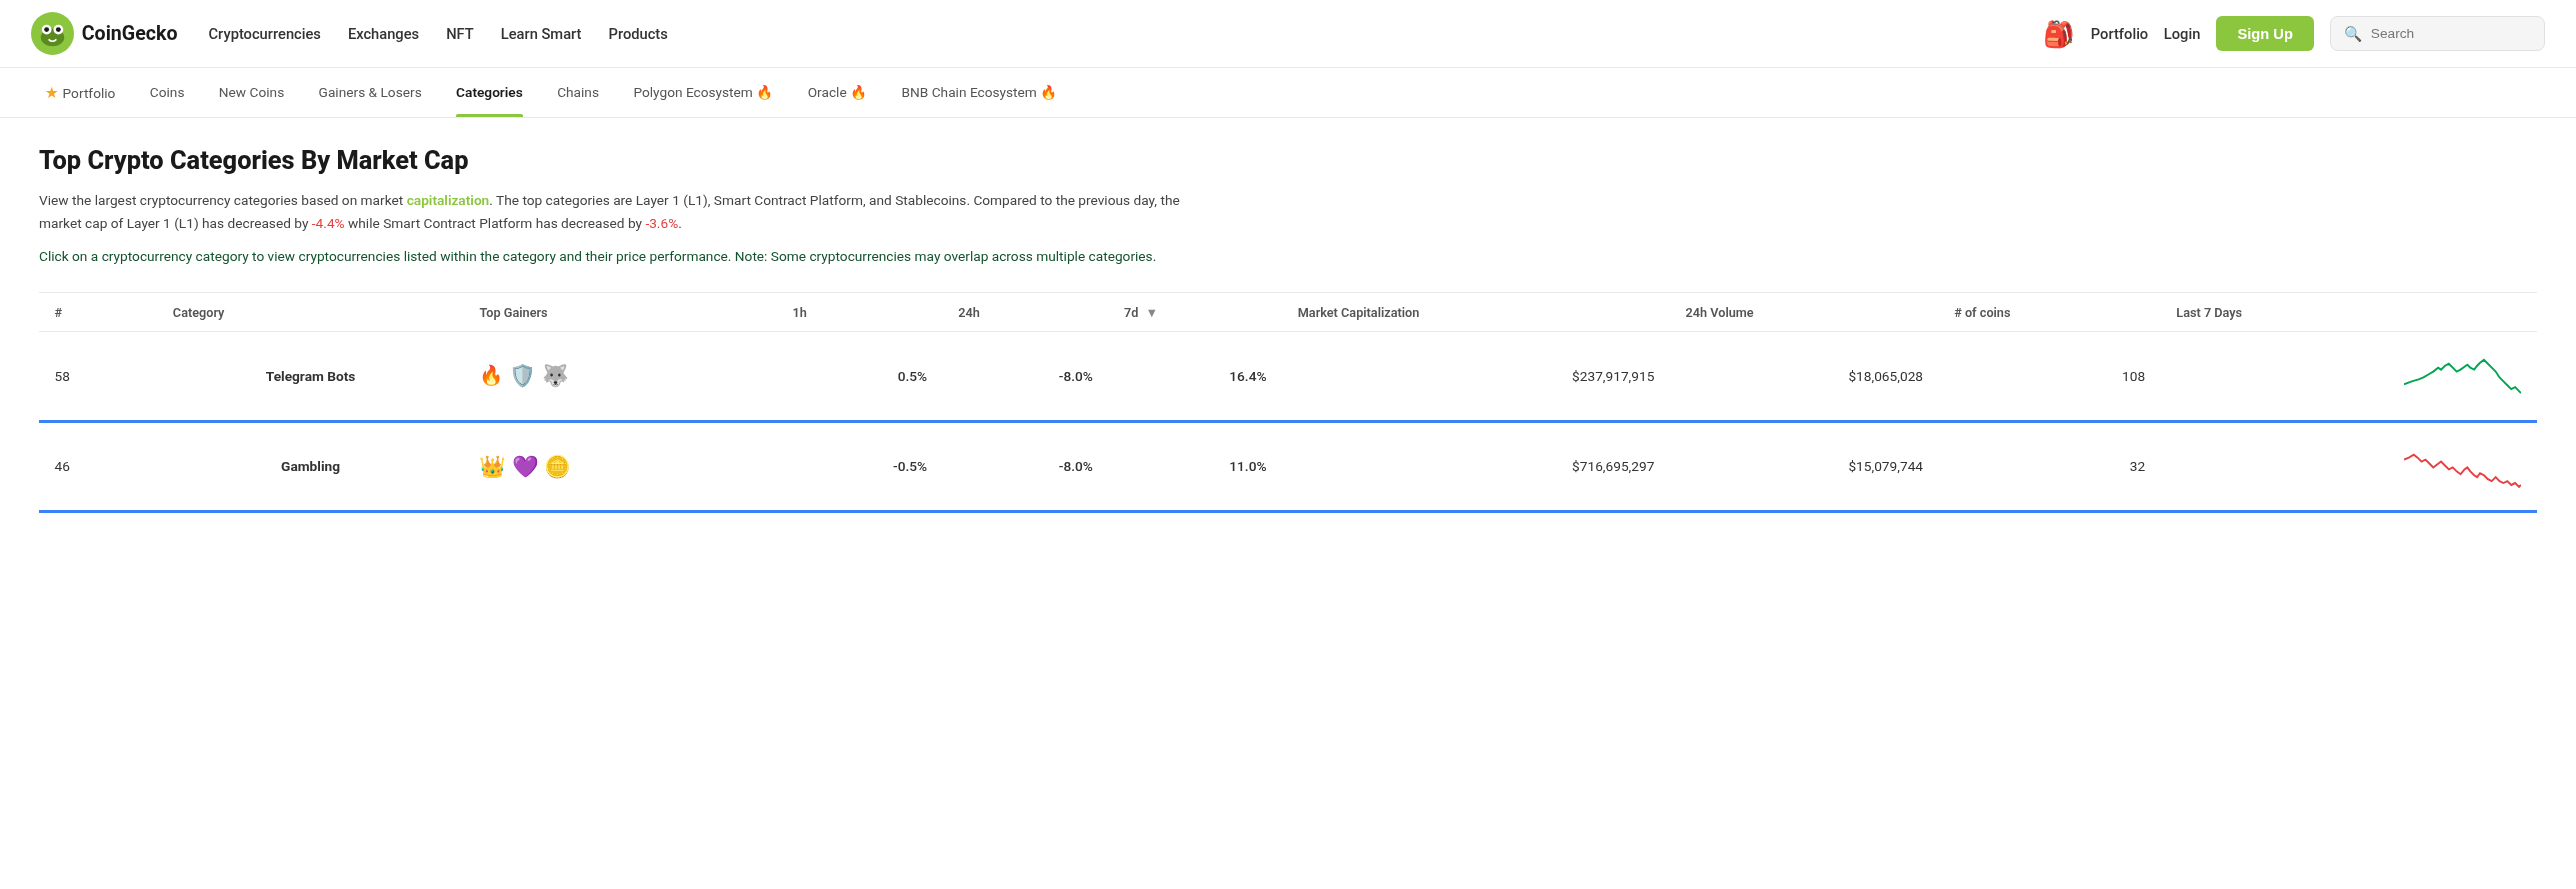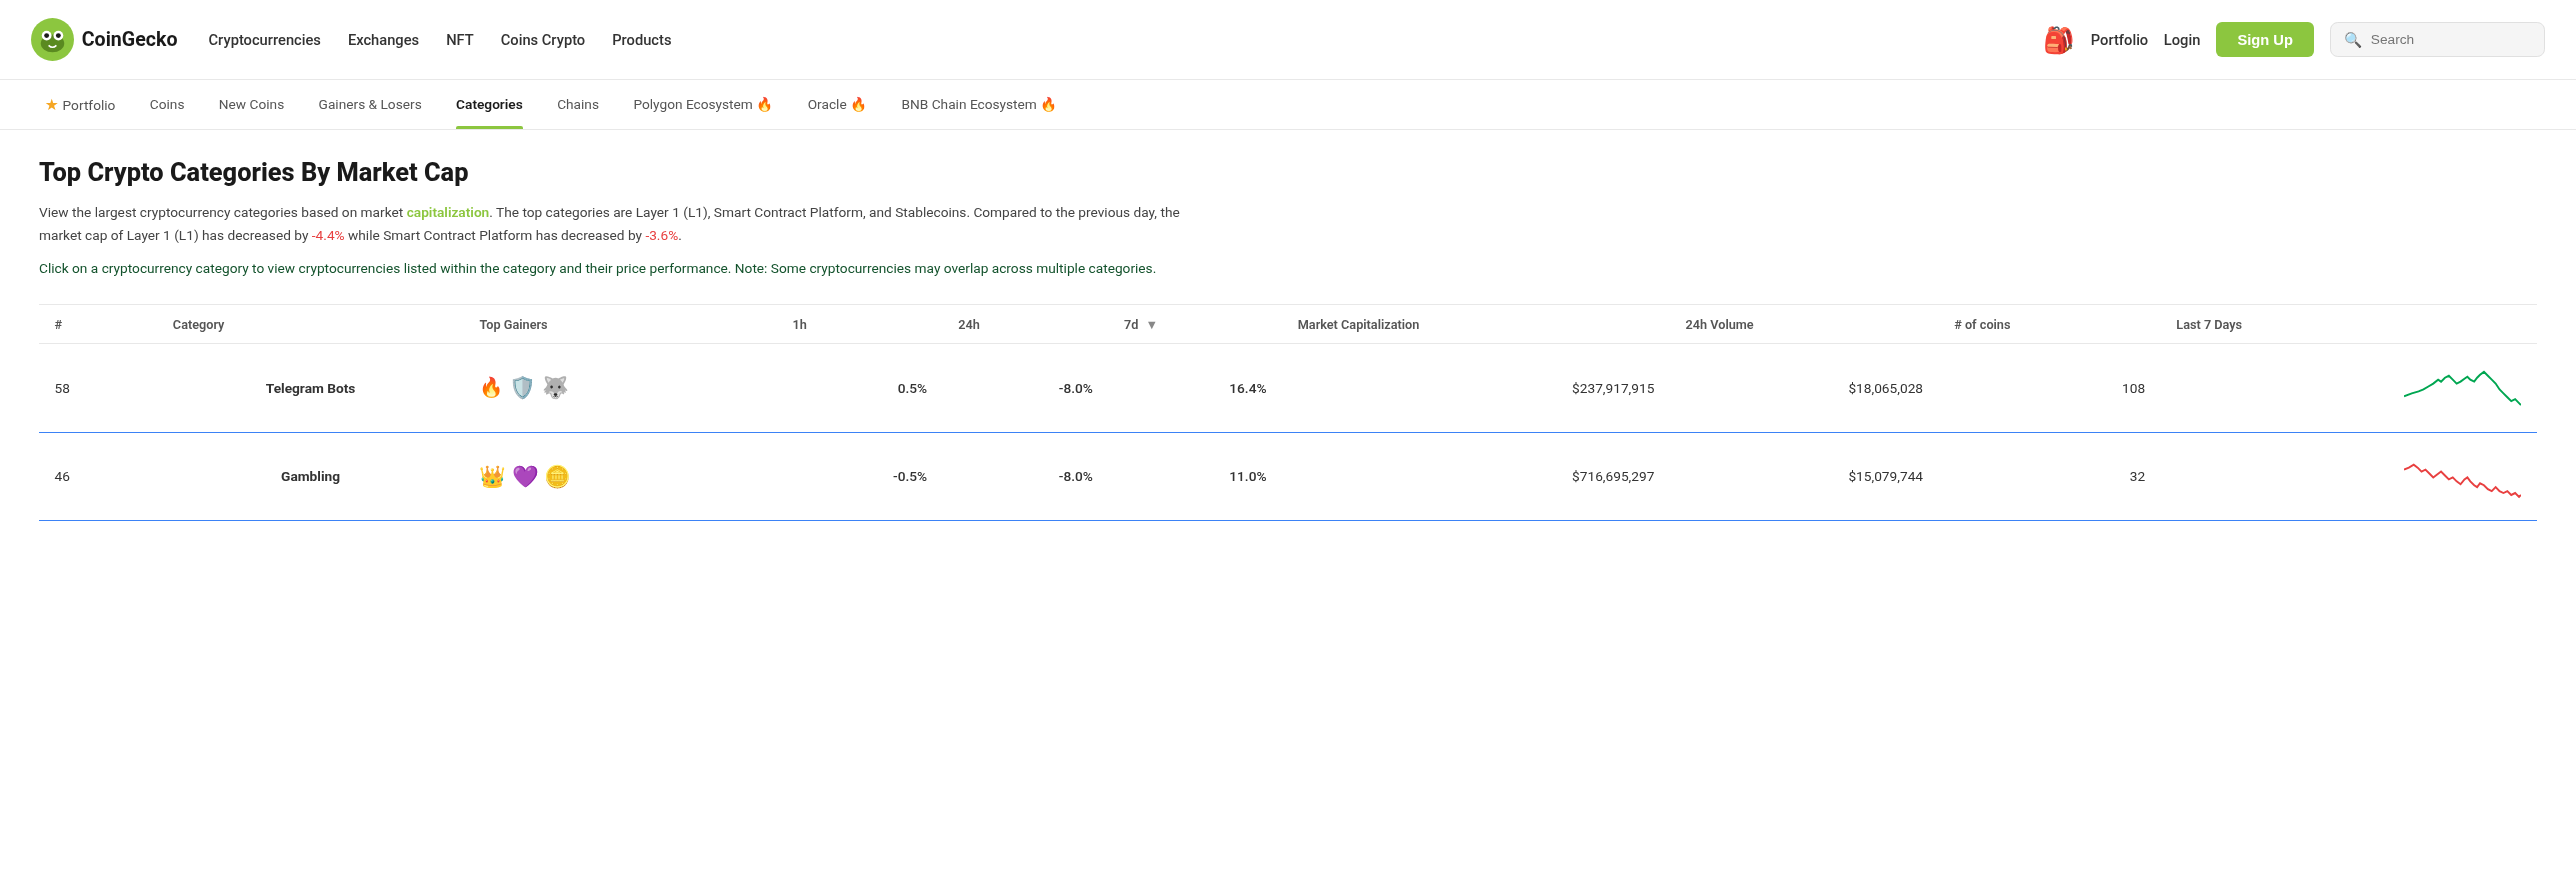--- a/index.html
+++ b/index.html
@@ -3,21 +3,21 @@
   <meta charset="utf-8">
   <style>
     * { box-sizing: border-box; margin: 0; padding: 0; }
     body { font-family: -apple-system, BlinkMacSystemFont, 'Segoe UI', Roboto, sans-serif; background: #fff; color: #333; font-size: 13.7px; }
 
     
     .header {
       display: flex;
       align-items: center;
       padding: 0 31px;
-      height: 80px;
+      height: 68px;
       border-bottom: 1px solid #e8e8e8;
       background: #fff;
     }
     .logo-area {
       display: flex;
       align-items: center;
       gap: 7.8px;
       margin-right: 31px;
       text-decoration: none;
     }
@@ -158,21 +158,21 @@
     .data-table thead th {
       padding: 11.7px 15.6px;
       text-align: left;
       font-size: 12.7px;
       font-weight: 600;
       color: #555;
       white-space: nowrap;
     }
     .data-table thead th.right { text-align: left; }
     .data-table tbody tr {
-      border-bottom: 1px solid #3b82f6;
+      border-bottom: 3px solid #3b82f6;
     }
     .data-table tbody td {
       padding: 17.6px 15.6px;
       font-size: 13.7px;
       color: #333;
       vertical-align: middle;
     }
     .data-table tbody td.right { text-align: right; }
     .rank-col { color: #888; font-size: 13.7px; }
     .cat-name { font-weight: 700; font-size: 14.7px; text-align: center; }
@@ -202,21 +202,21 @@
       <circle cx="28" cy="18" r="2.5" fill="#1a1a1a"></circle>
       <path d="M18 28 Q22 32 26 28" stroke="#fff" stroke-width="1.5" fill="none"></path>
     </svg>
     <span class="logo-text">CoinGecko</span>
   </a>
 
   <nav class="nav-links">
     <a class="nav-link" href="#">Cryptocurrencies</a>
     <a class="nav-link" href="#">Exchanges</a>
     <a class="nav-link" href="#">NFT</a>
-    <a class="nav-link" href="#">Coins Crypto</a>
+    <a class="nav-link" href="#">Learn Smart</a>
     <a class="nav-link" href="#">Products</a>
   </nav>
 
   <div class="header-right">
 
     <span style="font-size:25.4px;">🎒</span>
     <span class="header-btn-text">Portfolio</span>
     <span class="header-btn-text">Login</span>
     <button class="signup-btn">Sign Up</button>
     <div class="search-box">

